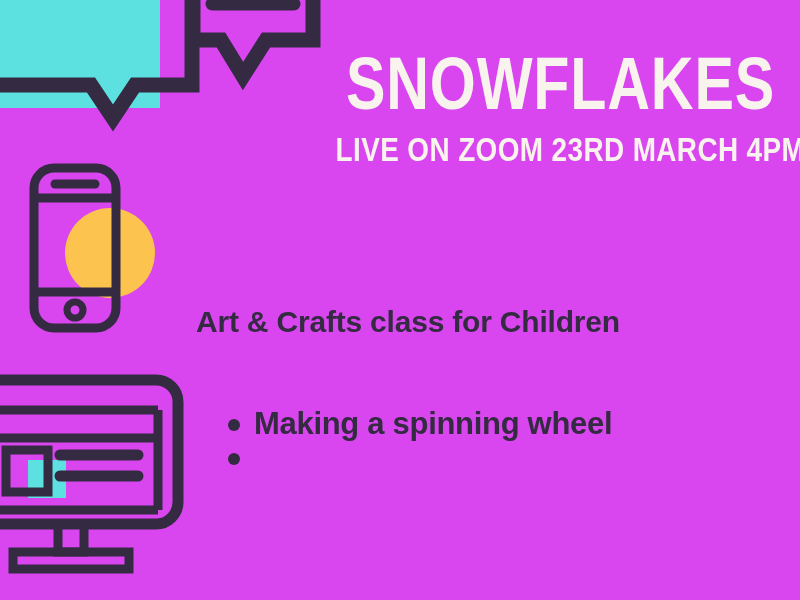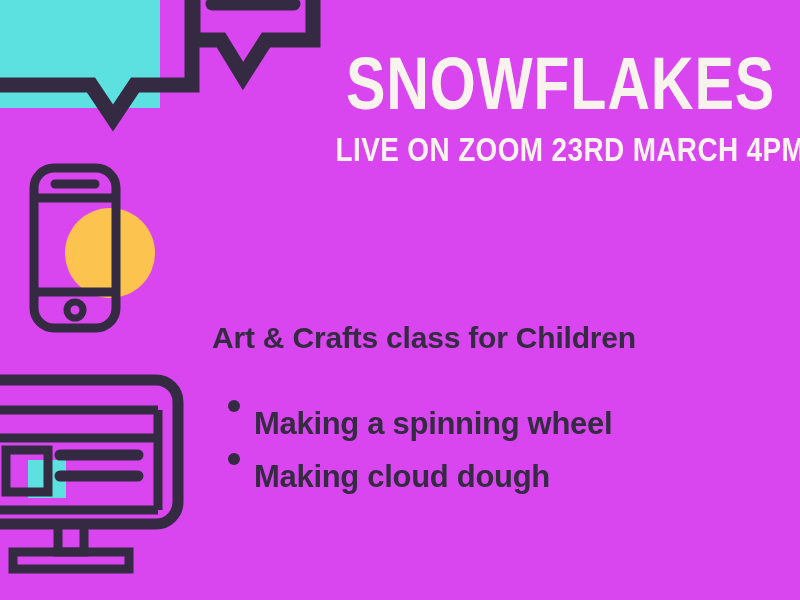--- a/index.html
+++ b/index.html
@@ -83,35 +83,35 @@
 
   
   .tagline {
     position: absolute;
     left: 196px;
     top: 305px;
     color: #342B42;
     font-size: 30px;
     font-weight: 700;
     letter-spacing: -0.2px;
-    margin: 16px;
+    margin: 0;
     white-space: nowrap;
   }
 
   .bullet-list {
     position: absolute;
     left: 228px;
     top: 408px;
     margin: 0;
     padding: 0;
     list-style: none;
   }
   .bullet-item {
     display: flex;
-    align-items: flex-start;
+    align-items: flex-end;
     color: #342B42;
     font-size: 31px;
     font-weight: 700;
     line-height: 1.0;
     margin-bottom: 22px;
     letter-spacing: -0.3px;
     white-space: nowrap;
   }
   .bullet-dot {
     width: 12px;
@@ -180,17 +180,16 @@
 
   <div class="tagline">Art &amp; Crafts class for Children</div>
 
   <ul class="bullet-list">
     <li class="bullet-item">
       <span class="bullet-dot"></span>
       <span>Making a spinning wheel</span>
     </li>
     <li class="bullet-item">
       <span class="bullet-dot"></span>
-      <span>Making cloud dough</span>
     </li>
   </ul>
 
 </div>
 
 </body></html>

